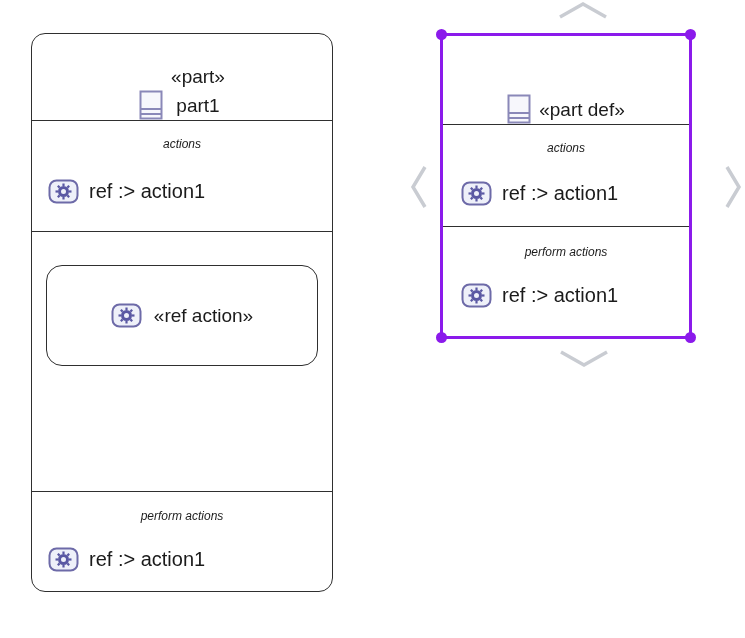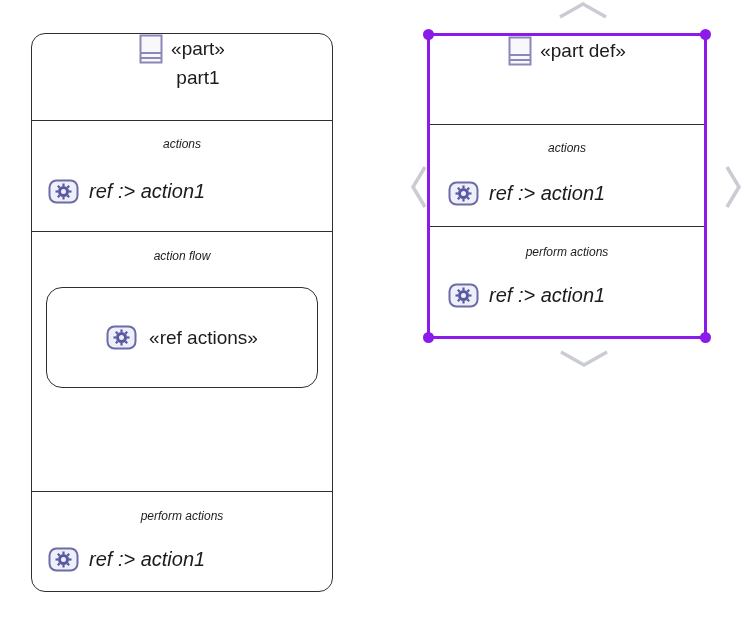--- a/index.html
+++ b/index.html
@@ -31,21 +31,21 @@
 
   
   .node {
     position: absolute;
     background: var(--node-bg);
     display: flex;
     flex-direction: column;
   }
   .node-header {
     display: flex;
-    align-items: flex-start;
+    align-items: flex-end;
     justify-content: center;
     gap: 8px;
     border-bottom: 1.4px solid var(--node-border);
     flex: none;
   }
   .header-text {
     text-align: center;
     font-size: 19px;
     line-height: 29px;
   }
@@ -54,21 +54,20 @@
     font-size: 12px;
     font-style: italic;
     text-align: center;
     line-height: 22px;
   }
   .item-row {
     display: flex;
     align-items: center;
     gap: 10px;
     font-size: 20px;
-    font-style: italic;
   }
   .icon-svg { display: block; }
 
   
   .part-node {
     left: 31px; top: 33px;
     width: 302px; height: 559px;
     border: 1.5px solid var(--node-border);
     border-radius: 14px;
   }
@@ -94,22 +93,22 @@
     align-items: center;
     justify-content: center;
     gap: 12px;
   }
   .inner-node .header-text { font-size: 19px; line-height: 27px; }
   .comp-perform-1 { flex: 1 1 auto; padding-top: 13px; }
   .comp-perform-1 .item-row { margin-top: 20px; padding-left: 16px; }
 
   
   .def-node {
-    left: 427px; top: 33px;
-    width: 280px; height: 306px;
+    left: 440px; top: 33px;
+    width: 252px; height: 306px;
     border: 3px solid var(--selection);
     border-radius: 2px;
   }
   .def-node .node-header { height: 89px; }
   .comp-actions-2 {
     height: 102px;
     border-bottom: 1.4px solid var(--node-border);
     padding-top: 12px;
   }
   .comp-actions-2 .item-row { margin-top: 22px; padding-left: 18px; }
@@ -178,40 +177,39 @@
               <line x1="15.5" y1="7" x2="15.5" y2="4.5"></line>
               <line x1="19.39" y1="8.61" x2="21.16" y2="6.84"></line>
             </g>
           </svg>
         </span>
         <span>ref :&gt; action1</span>
       </div>
     </div>
 
     <div class="compartment comp-flow">
-      <div class="compartment-label">action flow</div>
       <div class="inner-node">
         <span>
           <svg class="icon-svg" width="31" height="25" viewBox="0 0 31 25">
             <rect class="action-icon-rect" x="1.5" y="1.5" width="28" height="22" rx="7"></rect>
             <circle class="action-icon-gear" cx="15.5" cy="12.5" r="4" stroke-width="3"></circle>
             <g class="action-icon-gear" stroke-width="2.2">
               <line x1="21" y1="12.5" x2="23.5" y2="12.5"></line>
               <line x1="19.39" y1="16.39" x2="21.16" y2="18.16"></line>
               <line x1="15.5" y1="18" x2="15.5" y2="20.5"></line>
               <line x1="11.61" y1="16.39" x2="9.84" y2="18.16"></line>
               <line x1="10" y1="12.5" x2="7.5" y2="12.5"></line>
               <line x1="11.61" y1="8.61" x2="9.84" y2="6.84"></line>
               <line x1="15.5" y1="7" x2="15.5" y2="4.5"></line>
               <line x1="19.39" y1="8.61" x2="21.16" y2="6.84"></line>
             </g>
           </svg>
         </span>
         <div class="header-text">
-          <div>«ref actions»</div>
+          <div>«ref action»</div>
         </div>
       </div>
     </div>
 
     <div class="compartment comp-perform-1">
       <div class="compartment-label">perform actions</div>
       <div class="item-row">
         <span>
           <svg class="icon-svg" width="31" height="25" viewBox="0 0 31 25">
             <rect class="action-icon-rect" x="1.5" y="1.5" width="28" height="22" rx="7"></rect>

